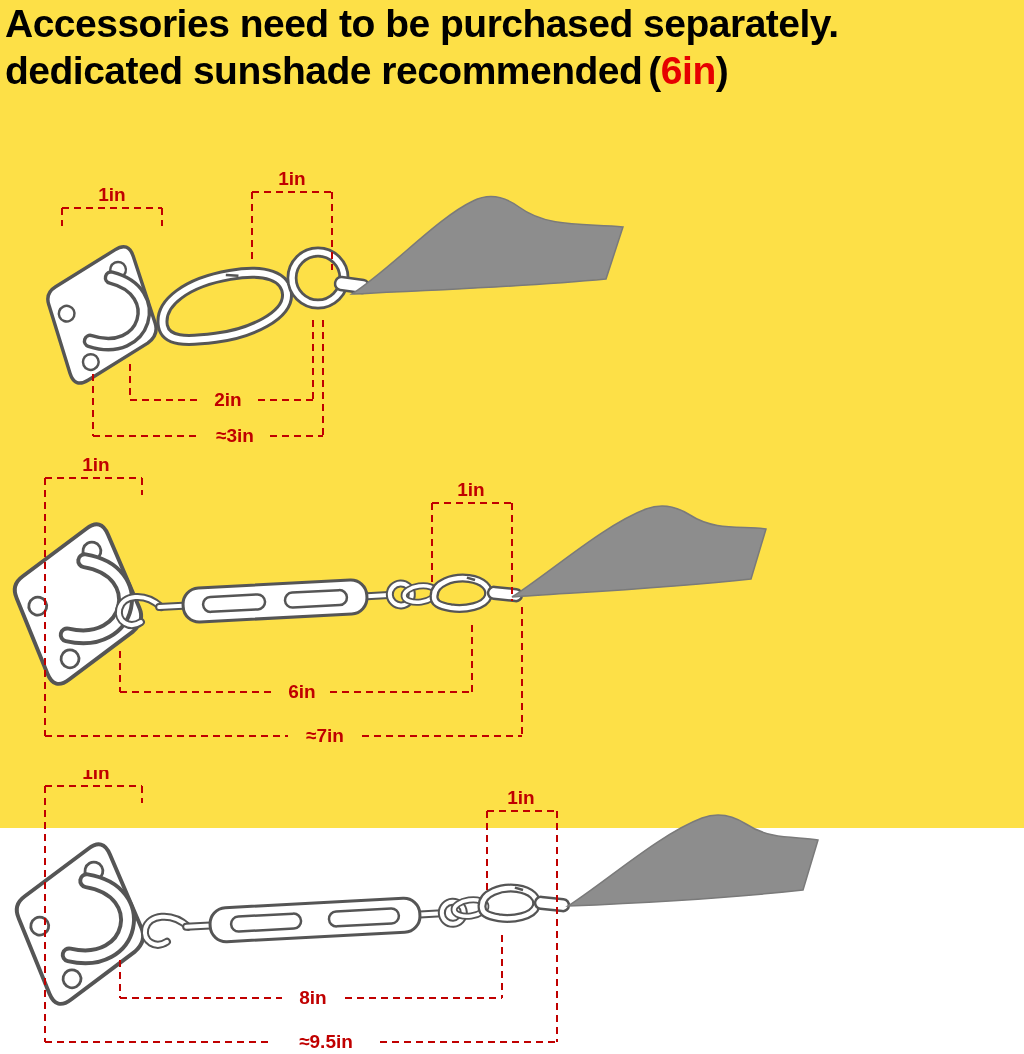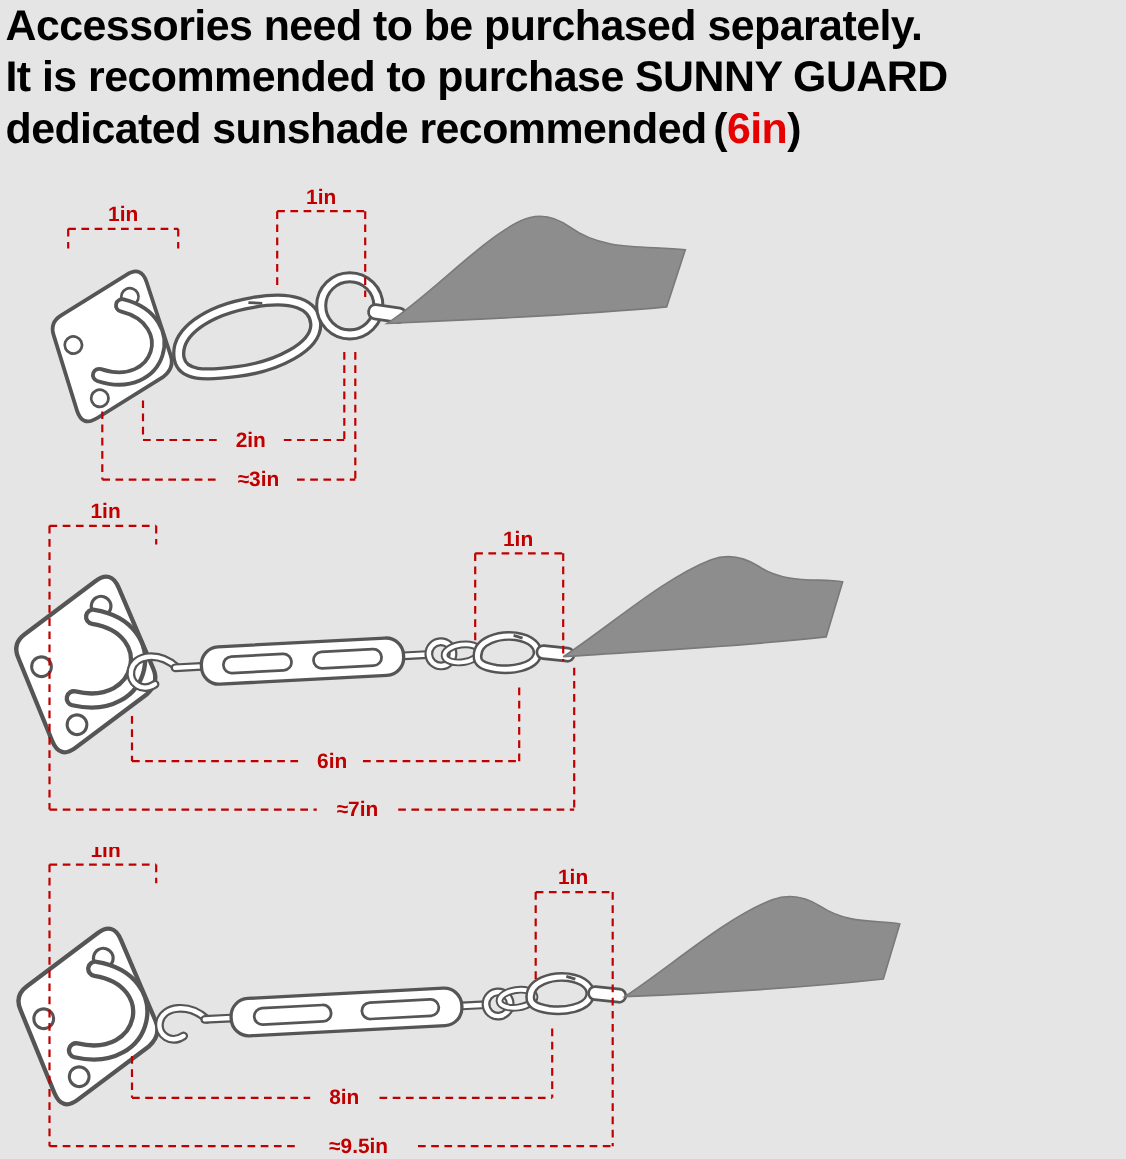--- a/index.html
+++ b/index.html
@@ -2,21 +2,21 @@
 <html><head>
 <meta charset="utf-8">
 <style>
   * { margin:0; padding:0; box-sizing:border-box; }
   html,body { background:#fff; }
   body {
     width:1024px; height:1054px;
     font-family:"Liberation Sans", sans-serif;
     position:relative; overflow:hidden;
   }
-  .page { position:relative; width:1024px; height:1054px; background:#e5e5e5;padding-left:48px; }
+  .page { position:relative; width:1024px; height:828px; background:#fde047;padding-left:48px; }
   .header {
     position:absolute; top:0; left:5px; width:1016px;
     font-weight:bold; font-size:39px; line-height:47px; color:#000;
     letter-spacing:-0.5px; white-space:nowrap;
   }
   .header .red { color:#e60000; }
   .header .paren { margin-left:6px; }
   svg.diag { position:absolute; left:0; display:block; }
   .d1 { top:168px; }
   .d2 { top:455px; }
@@ -36,21 +36,20 @@
   .tbody { fill:#fff; stroke:#555; stroke-width:3; }
   .gate  { stroke:#555; stroke-width:2.5; }
 </style>
 </head>
 <body>
 
 <div class="page">
 
   <div class="header">
     <div>Accessories need to be purchased separately.</div>
-    <div>It is recommended to purchase SUNNY GUARD</div>
     <div><span>dedicated sunshade recommended</span><span class="paren">(</span><span class="red">6in</span><span>)</span></div>
   </div>
 
   <svg class="diag d1" width="1024" height="287" viewBox="0 0 1024 287">
 
     <g transform="translate(102,146) rotate(20) scale(0.98)">
       <path class="plate" d="M-10,-66 L-54,-10 Q-62,0 -54,10 L-10,68 Q0,81 10,68 L54,12 Q62,0 54,-10 L10,-66 Q0,-79 -10,-66 Z"></path>
       <circle class="hole" cx="0" cy="-48" r="8"></circle>
       <circle class="hole" cx="-34" cy="12" r="8"></circle>
       <circle class="hole" cx="6" cy="50" r="8"></circle>

